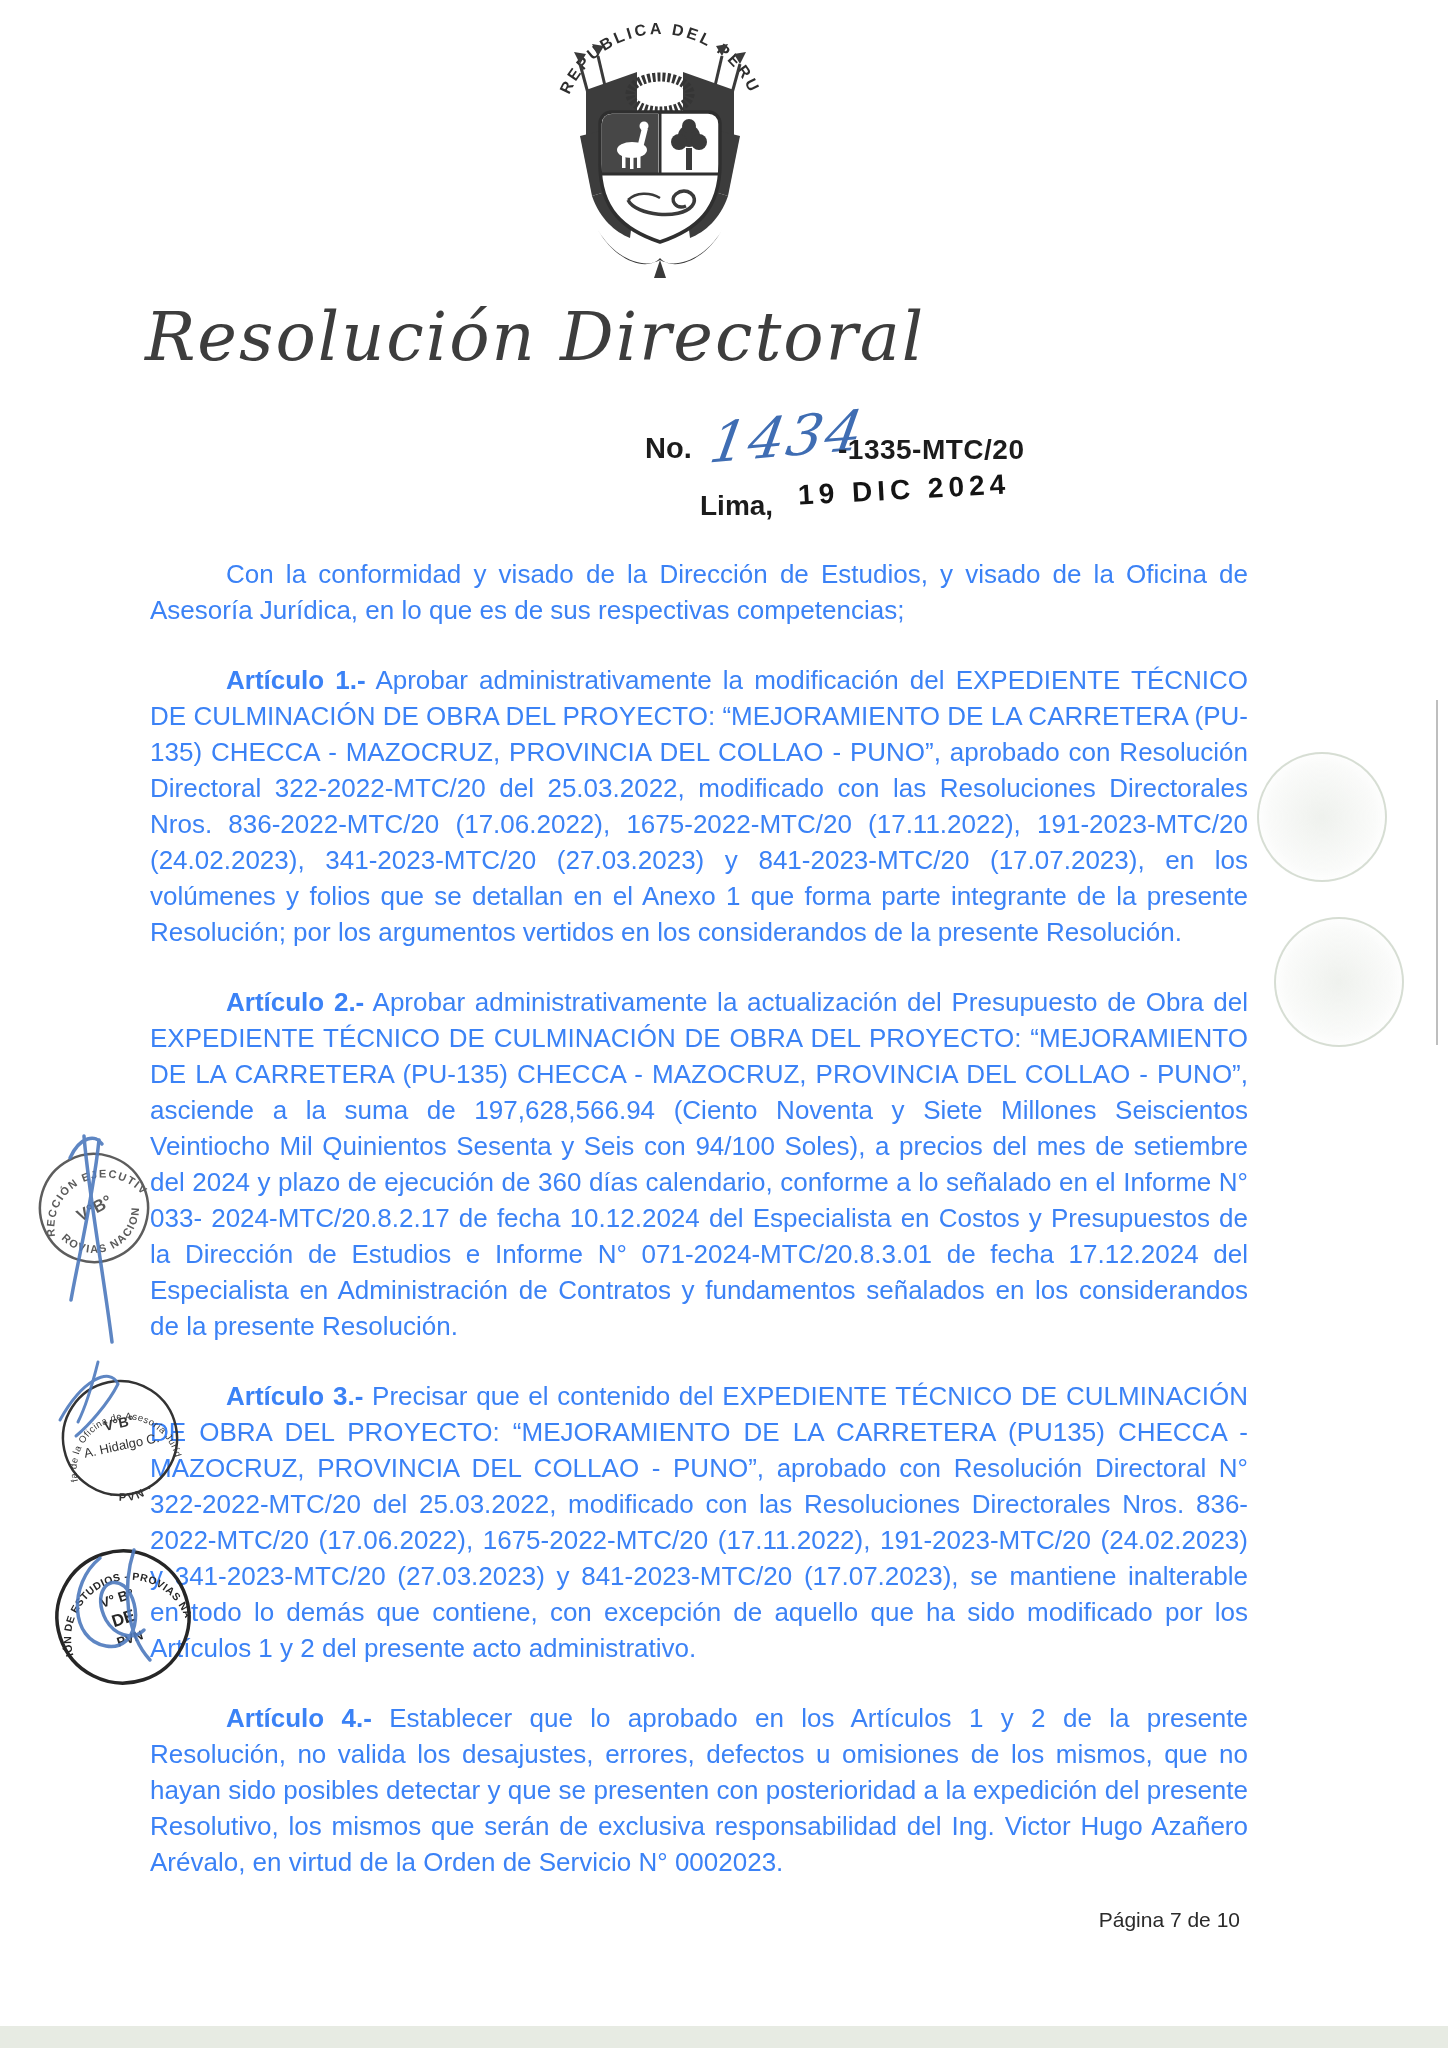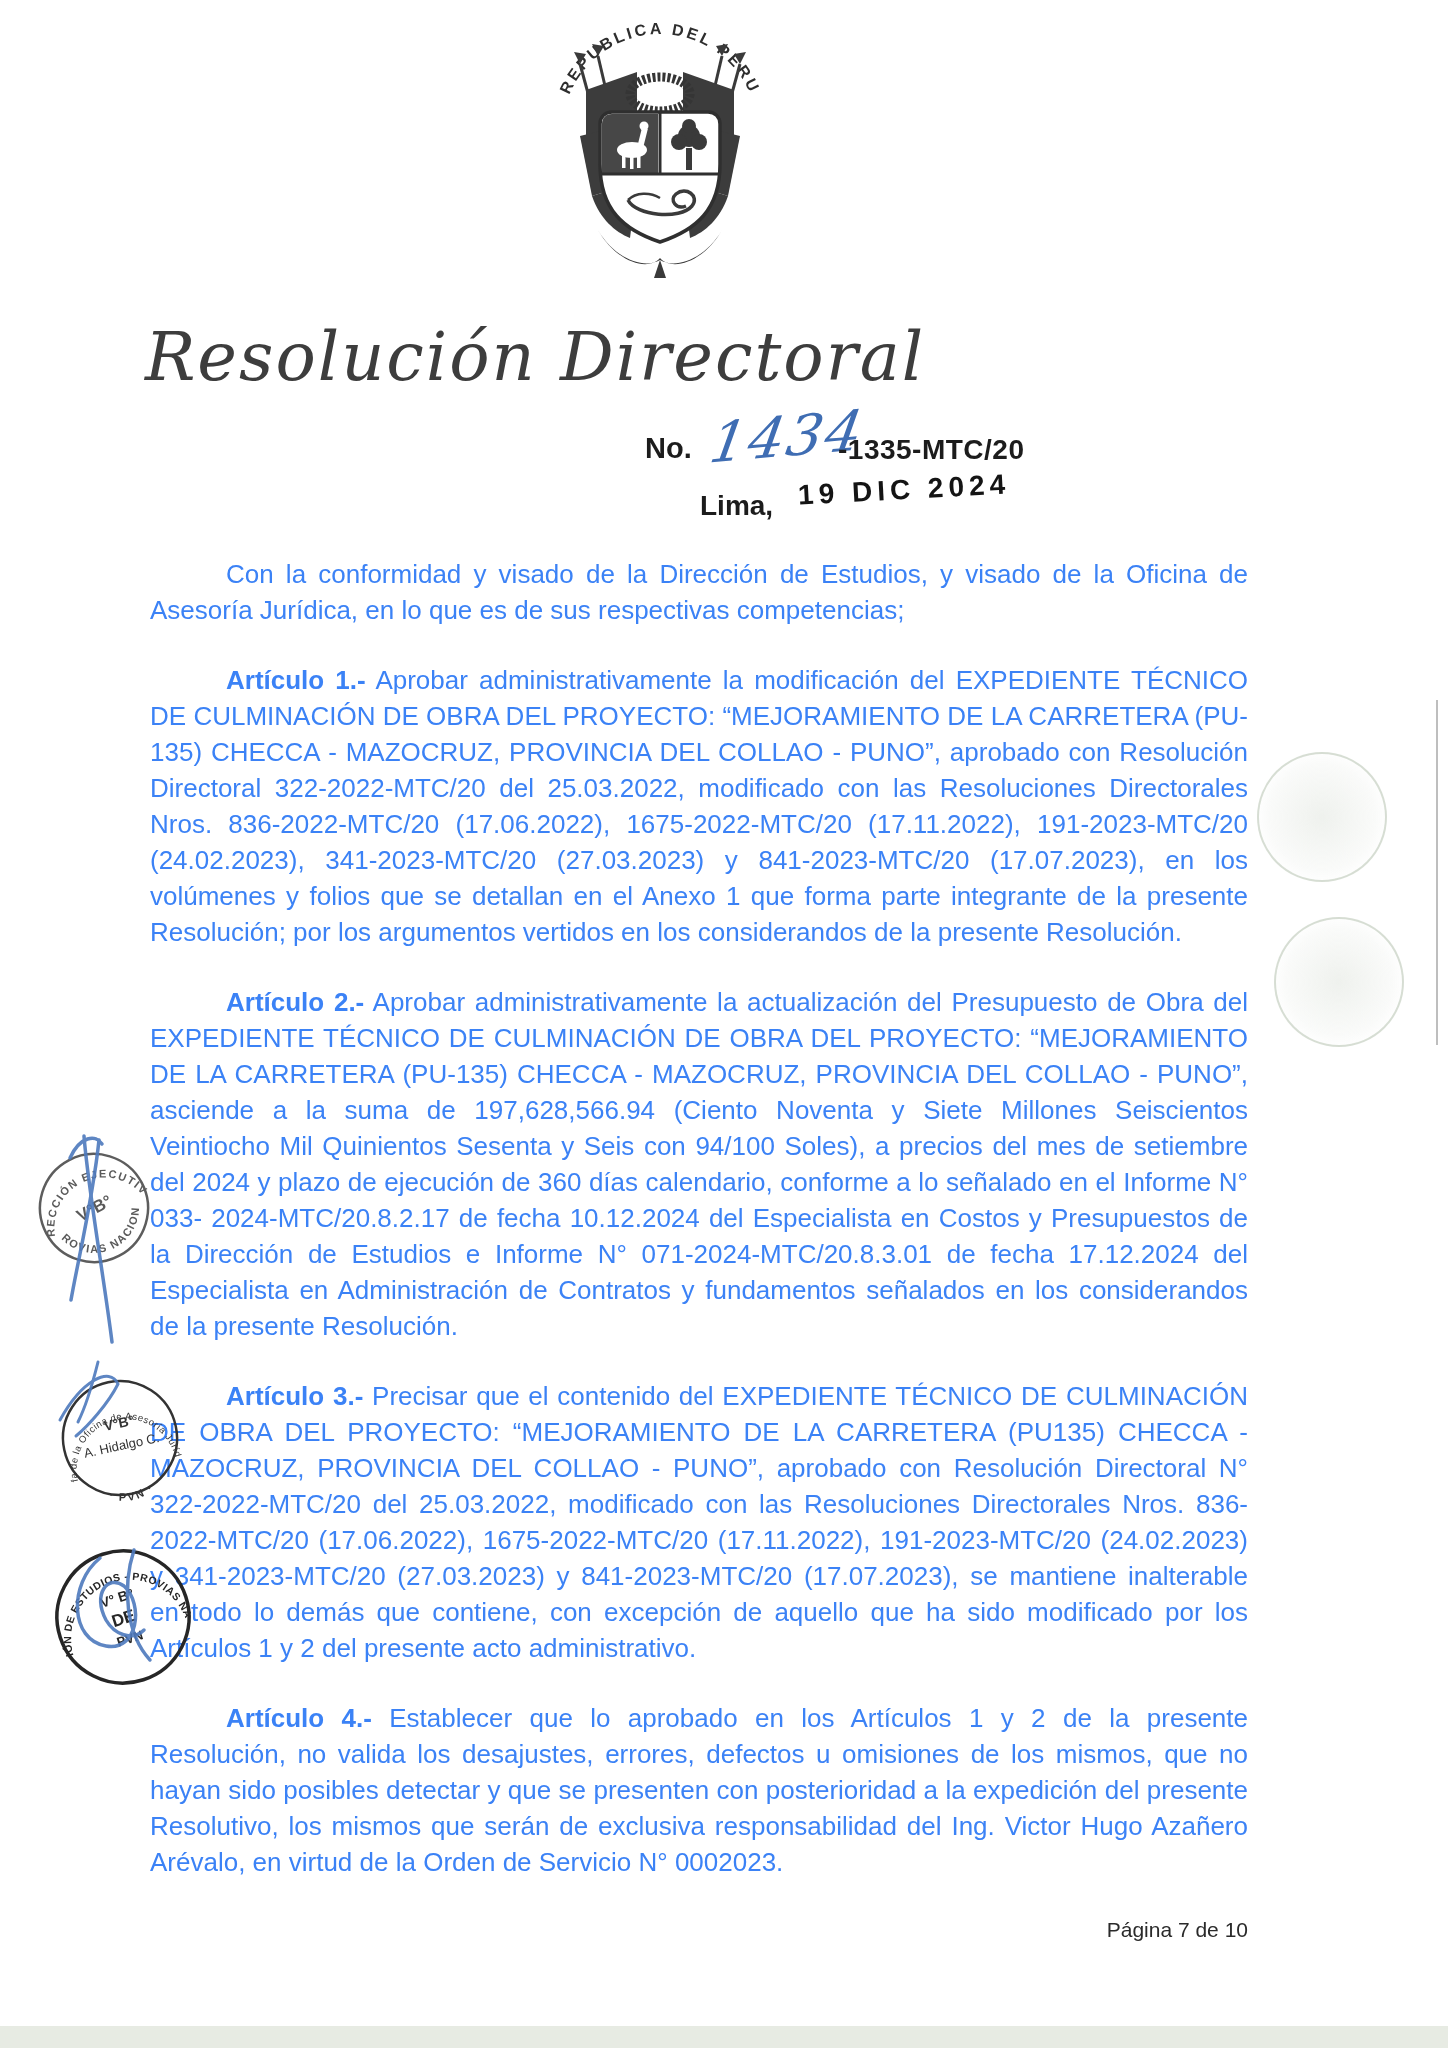--- a/index.html
+++ b/index.html
@@ -5,41 +5,41 @@
   html,body{margin:0;padding:0;background:#9a9a9a;}
   .page{
     position:relative;width:1448px;height:2048px;background:#ffffff;
     overflow:hidden;font-family:"Liberation Sans",sans-serif;color:#1c1c1c;
   }
   
   .emblem{position:absolute;left:540px;top:14px;width:240px;height:290px;}
   .doc-title{
     position:absolute;left:140px;top:298px;width:790px;text-align:center;
     font-family:"DejaVu Serif",serif;font-style:italic;font-size:67px;
-    color:#3d3d3d;letter-spacing:2px;white-space:nowrap;margin-top:20px;
+    color:#3d3d3d;letter-spacing:2px;white-space:nowrap;
   }
   .no-label{position:absolute;left:645px;top:432px;font-weight:bold;font-size:29px;}
   .no-hand{
     position:absolute;left:712px;top:404px;font-family:"DejaVu Serif",serif;
     font-style:italic;font-size:56px;color:#3f6db3;
     transform:skewX(-14deg) rotate(-5deg);letter-spacing:2px;
   }
   .no-suffix{position:absolute;left:838px;top:434px;font-weight:bold;font-size:28px;letter-spacing:.5px;}
   .lima{position:absolute;left:700px;top:490px;font-weight:bold;font-size:28px;}
   .date-stamp{
     position:absolute;left:798px;top:474px;font-weight:bold;font-size:28px;
     letter-spacing:5px;transform:rotate(-3deg);color:#141414;
   }
   
   .content{position:absolute;left:150px;top:556px;width:1098px;font-size:26px;line-height:36px;text-align:justify;color:#3b82f6;}
   .content p{margin:0 0 34px 0;text-indent:76px;}
   .resolve{font-weight:bold;text-indent:76px;margin:0 0 34px 0;}
   .content b{font-weight:bold;}
   
-  .footer{position:absolute;right:200px;top:1908px;font-size:21px;color:#2a2a2a;margin-top:10px;}
+  .footer{position:absolute;right:208px;top:1908px;font-size:21px;color:#2a2a2a;}
   .bottom-band{position:absolute;left:0;bottom:0;width:100%;height:22px;background:#e7ebe3;}
   .edge-line{position:absolute;left:1436px;top:700px;width:2px;height:345px;background:rgba(110,110,110,.45);}
   
   .stamp{position:absolute;}
   .ghost-stamp{
     position:absolute;border-radius:50%;
     border:2px solid rgba(175,190,170,.5);
     background:radial-gradient(circle at 50% 50%, rgba(190,200,185,.25) 0%, rgba(190,200,185,.08) 60%, transparent 75%);
   }
 </style>

